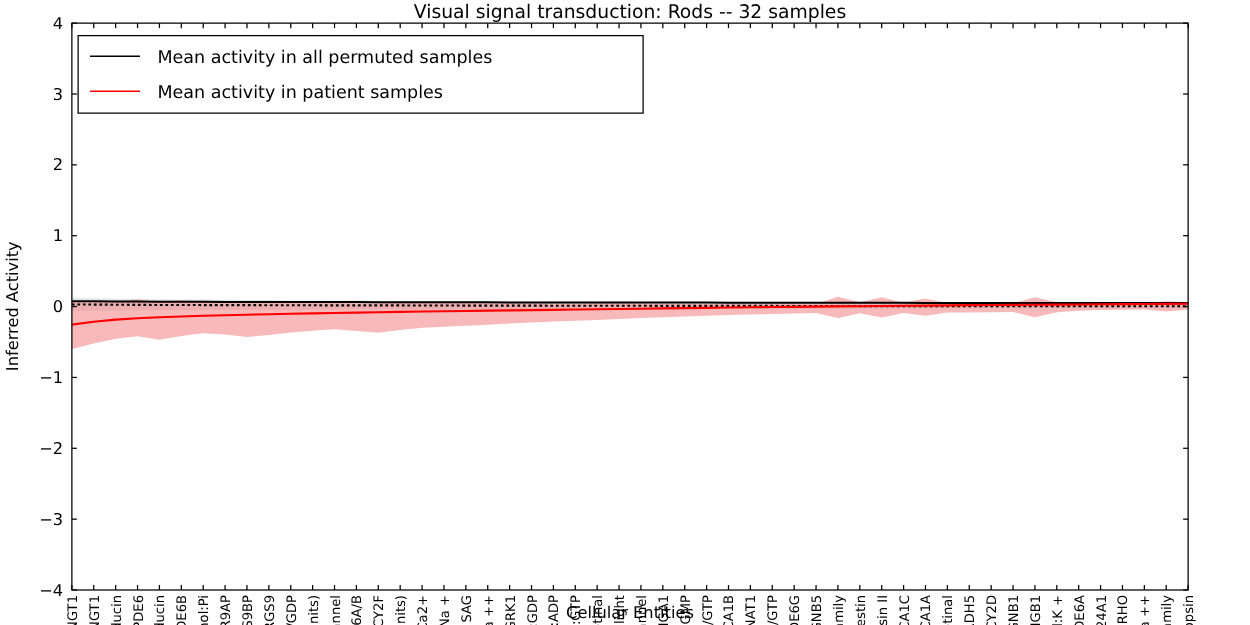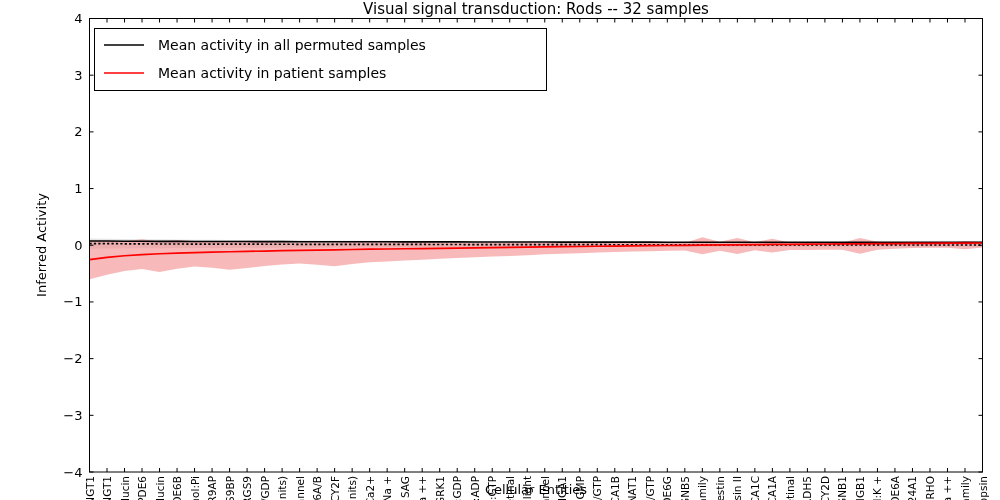--- a/index.html
+++ b/index.html
@@ -1,17 +1,17 @@
 <!DOCTYPE html>
 <html><head>
 <meta charset="utf-8">
 <style>
   html,body{margin:0;padding:0;background:#ffffff;}
   body{width:1000px;height:500px;font-family:"DejaVu Sans",sans-serif;overflow:hidden;}
-  #root{position:relative;width:908px;height:500px;padding-left:32px;}
+  #root{position:relative;width:908px;height:500px;}
   svg{display:block;}
   text{font-family:"DejaVu Sans",sans-serif;fill:#000000;}
   .title{font-size:15px;text-anchor:middle;}
   .axlabel{font-size:13px;text-anchor:middle;}
   .ytick{font-size:13px;text-anchor:end;}
   .xtick{font-size:10.5px;text-anchor:end;}
   .legtext{font-size:14px;text-anchor:start;}
 </style>
 </head>
 <body>

